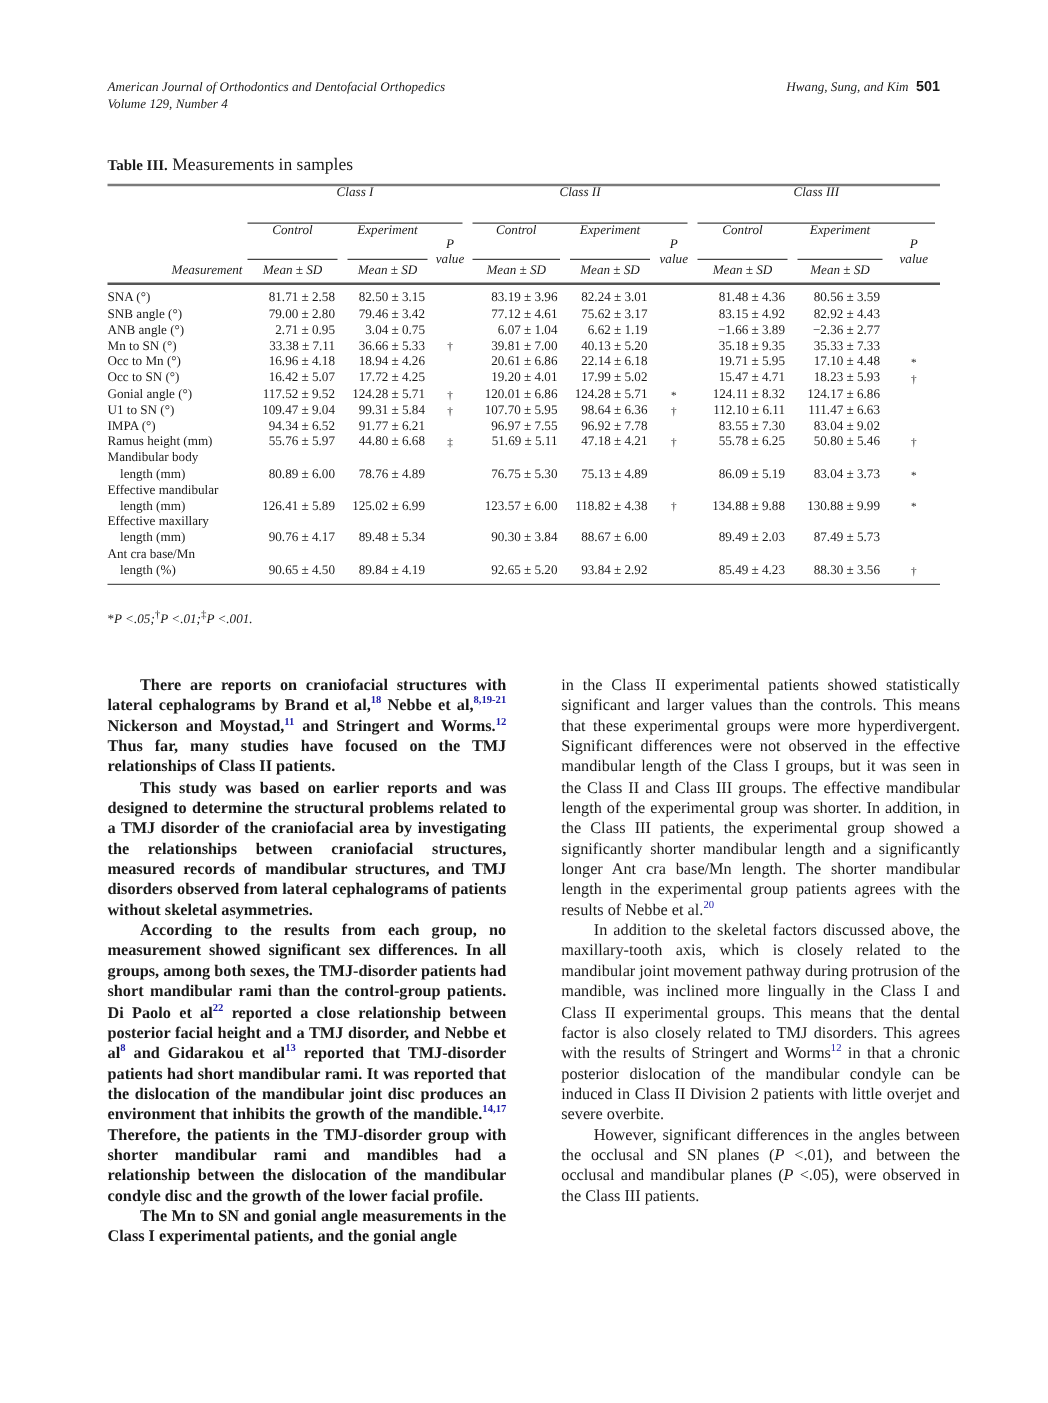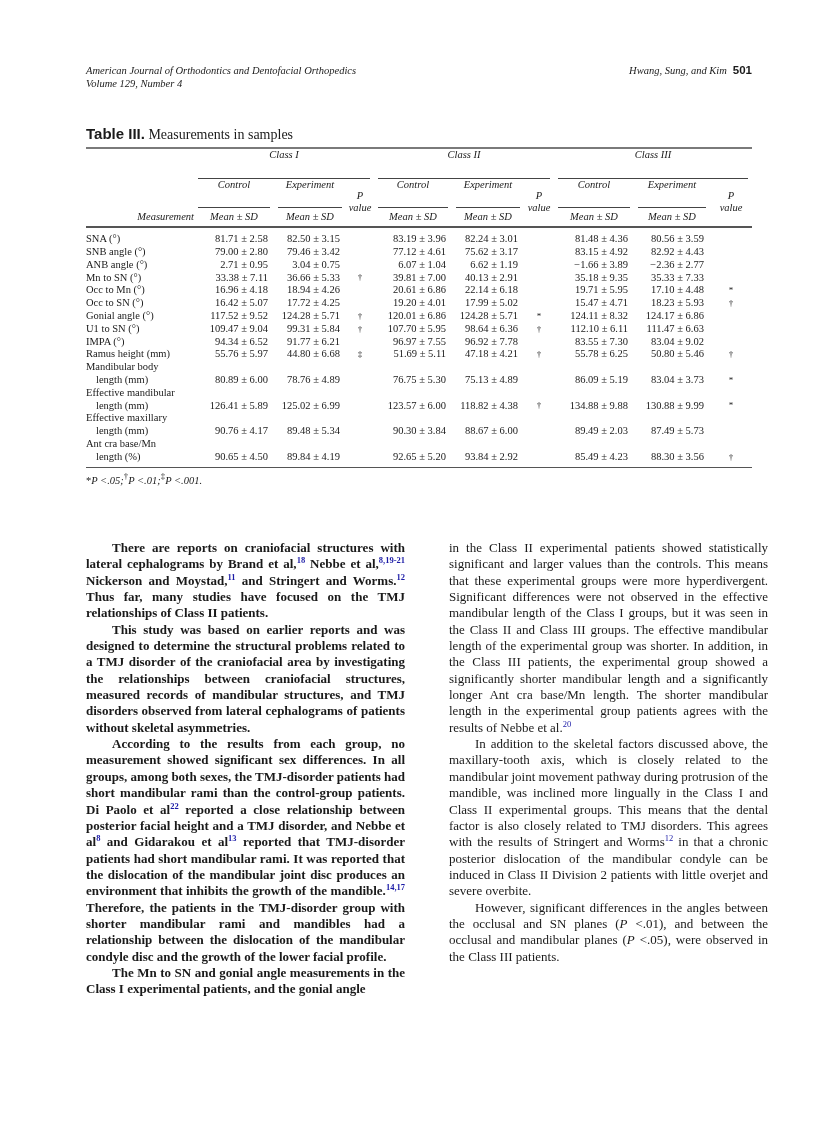--- a/index.html
+++ b/index.html
@@ -6,37 +6,37 @@
   body {
     width: 838px; height: 1122px; position: relative; overflow: hidden;
     font-family: "Liberation Serif", "DejaVu Serif", serif; color: #1a1a1a;
   }
   .running-head { position: absolute; top: 64px; left: 86px; width: 666px; font-size: 10.5px; line-height: 13px; }
   .rh-left { position: absolute; left: 0; top: 0; font-style: italic; }
   .rh-right { position: absolute; right: 0; top: 0; font-style: italic; }
   .rh-page { font-family: "Liberation Sans", "DejaVu Sans", sans-serif; font-style: normal; font-weight: bold; font-size: 11.5px; margin-left: 6px; }
 
   .table-caption { position: absolute; top: 125px; left: 86px; font-size: 14px; }
-  .table-caption .tlabel { font-family: Liberation Sans, sans-serif; font-size: 15px; font-weight: bold; }
+  .table-caption .tlabel { font-family: Liberation Serif, serif; font-size: 12px; font-weight: bold; }
 
   .table-wrap { position: absolute; top: 147px; left: 86px; width: 666px; }
   .thick-rule { height: 2px; background: #7a7a7a; }
   .thin-rule { height: 1px; background: #555; }
   table.data { width: 666px; border-collapse: collapse; font-size: 10.5px; line-height: 12.5px; }
   table.data th { font-weight: normal; font-style: italic; padding: 0; }
   .hdr-class th { height: 20px; vertical-align: middle; }
   .hdr-class span, .hdr-group span, .hdr-ms span { display: block; }
   .underline { border-bottom: 1px solid #444; margin: 0 4px; padding-bottom: 16px; }
   td { padding: 0; white-space: nowrap; }
   td.meas { text-align: left; padding-left: 0; }
   td.meas.indent { padding-left: 10px; }
   td.num { text-align: right; padding-right: 6px; }
   td.sig { text-align: center; font-size: 9px; vertical-align: top; }
   tbody tr td { height: 12.8px; }
-  .footnote { font-size: 10.5px; margin-top: 3px; }
+  .footnote { font-size: 10.5px; margin-top: 18px; }
   .footnote i { font-style: italic; }
 
   .col { position: absolute; top: 540px; width: 319px; font-size: 13px; line-height: 16.35px; text-align: justify; }
   .col-left { left: 86px; font-weight: bold; }
   .col-right { left: 433px; margin-left: 16px; }
   .col p { margin: 0; text-indent: 26px; }
   .col p.cont { text-indent: 0; }
   sup.ref { color: #1a1aa6; font-size: 8.5px; line-height: 0; }
 </style>
 </head>
@@ -172,21 +172,21 @@
           <td class="num">−1.66 ± 3.89</td>
           <td class="num">−2.36 ± 2.77</td>
           <td class="sig"></td>
         </tr>
         <tr>
           <td class="meas">Mn to SN (°)</td>
           <td class="num">33.38 ± 7.11</td>
           <td class="num">36.66 ± 5.33</td>
           <td class="sig">†</td>
           <td class="num">39.81 ± 7.00</td>
-          <td class="num">40.13 ± 2.91</td>
+          <td class="num">40.13 ± 5.20</td>
           <td class="sig"></td>
           <td class="num">35.18 ± 9.35</td>
           <td class="num">35.33 ± 7.33</td>
           <td class="sig"></td>
         </tr>
         <tr>
           <td class="meas">Occ to Mn (°)</td>
           <td class="num">16.96 ± 4.18</td>
           <td class="num">18.94 ± 4.26</td>
           <td class="sig"></td>

